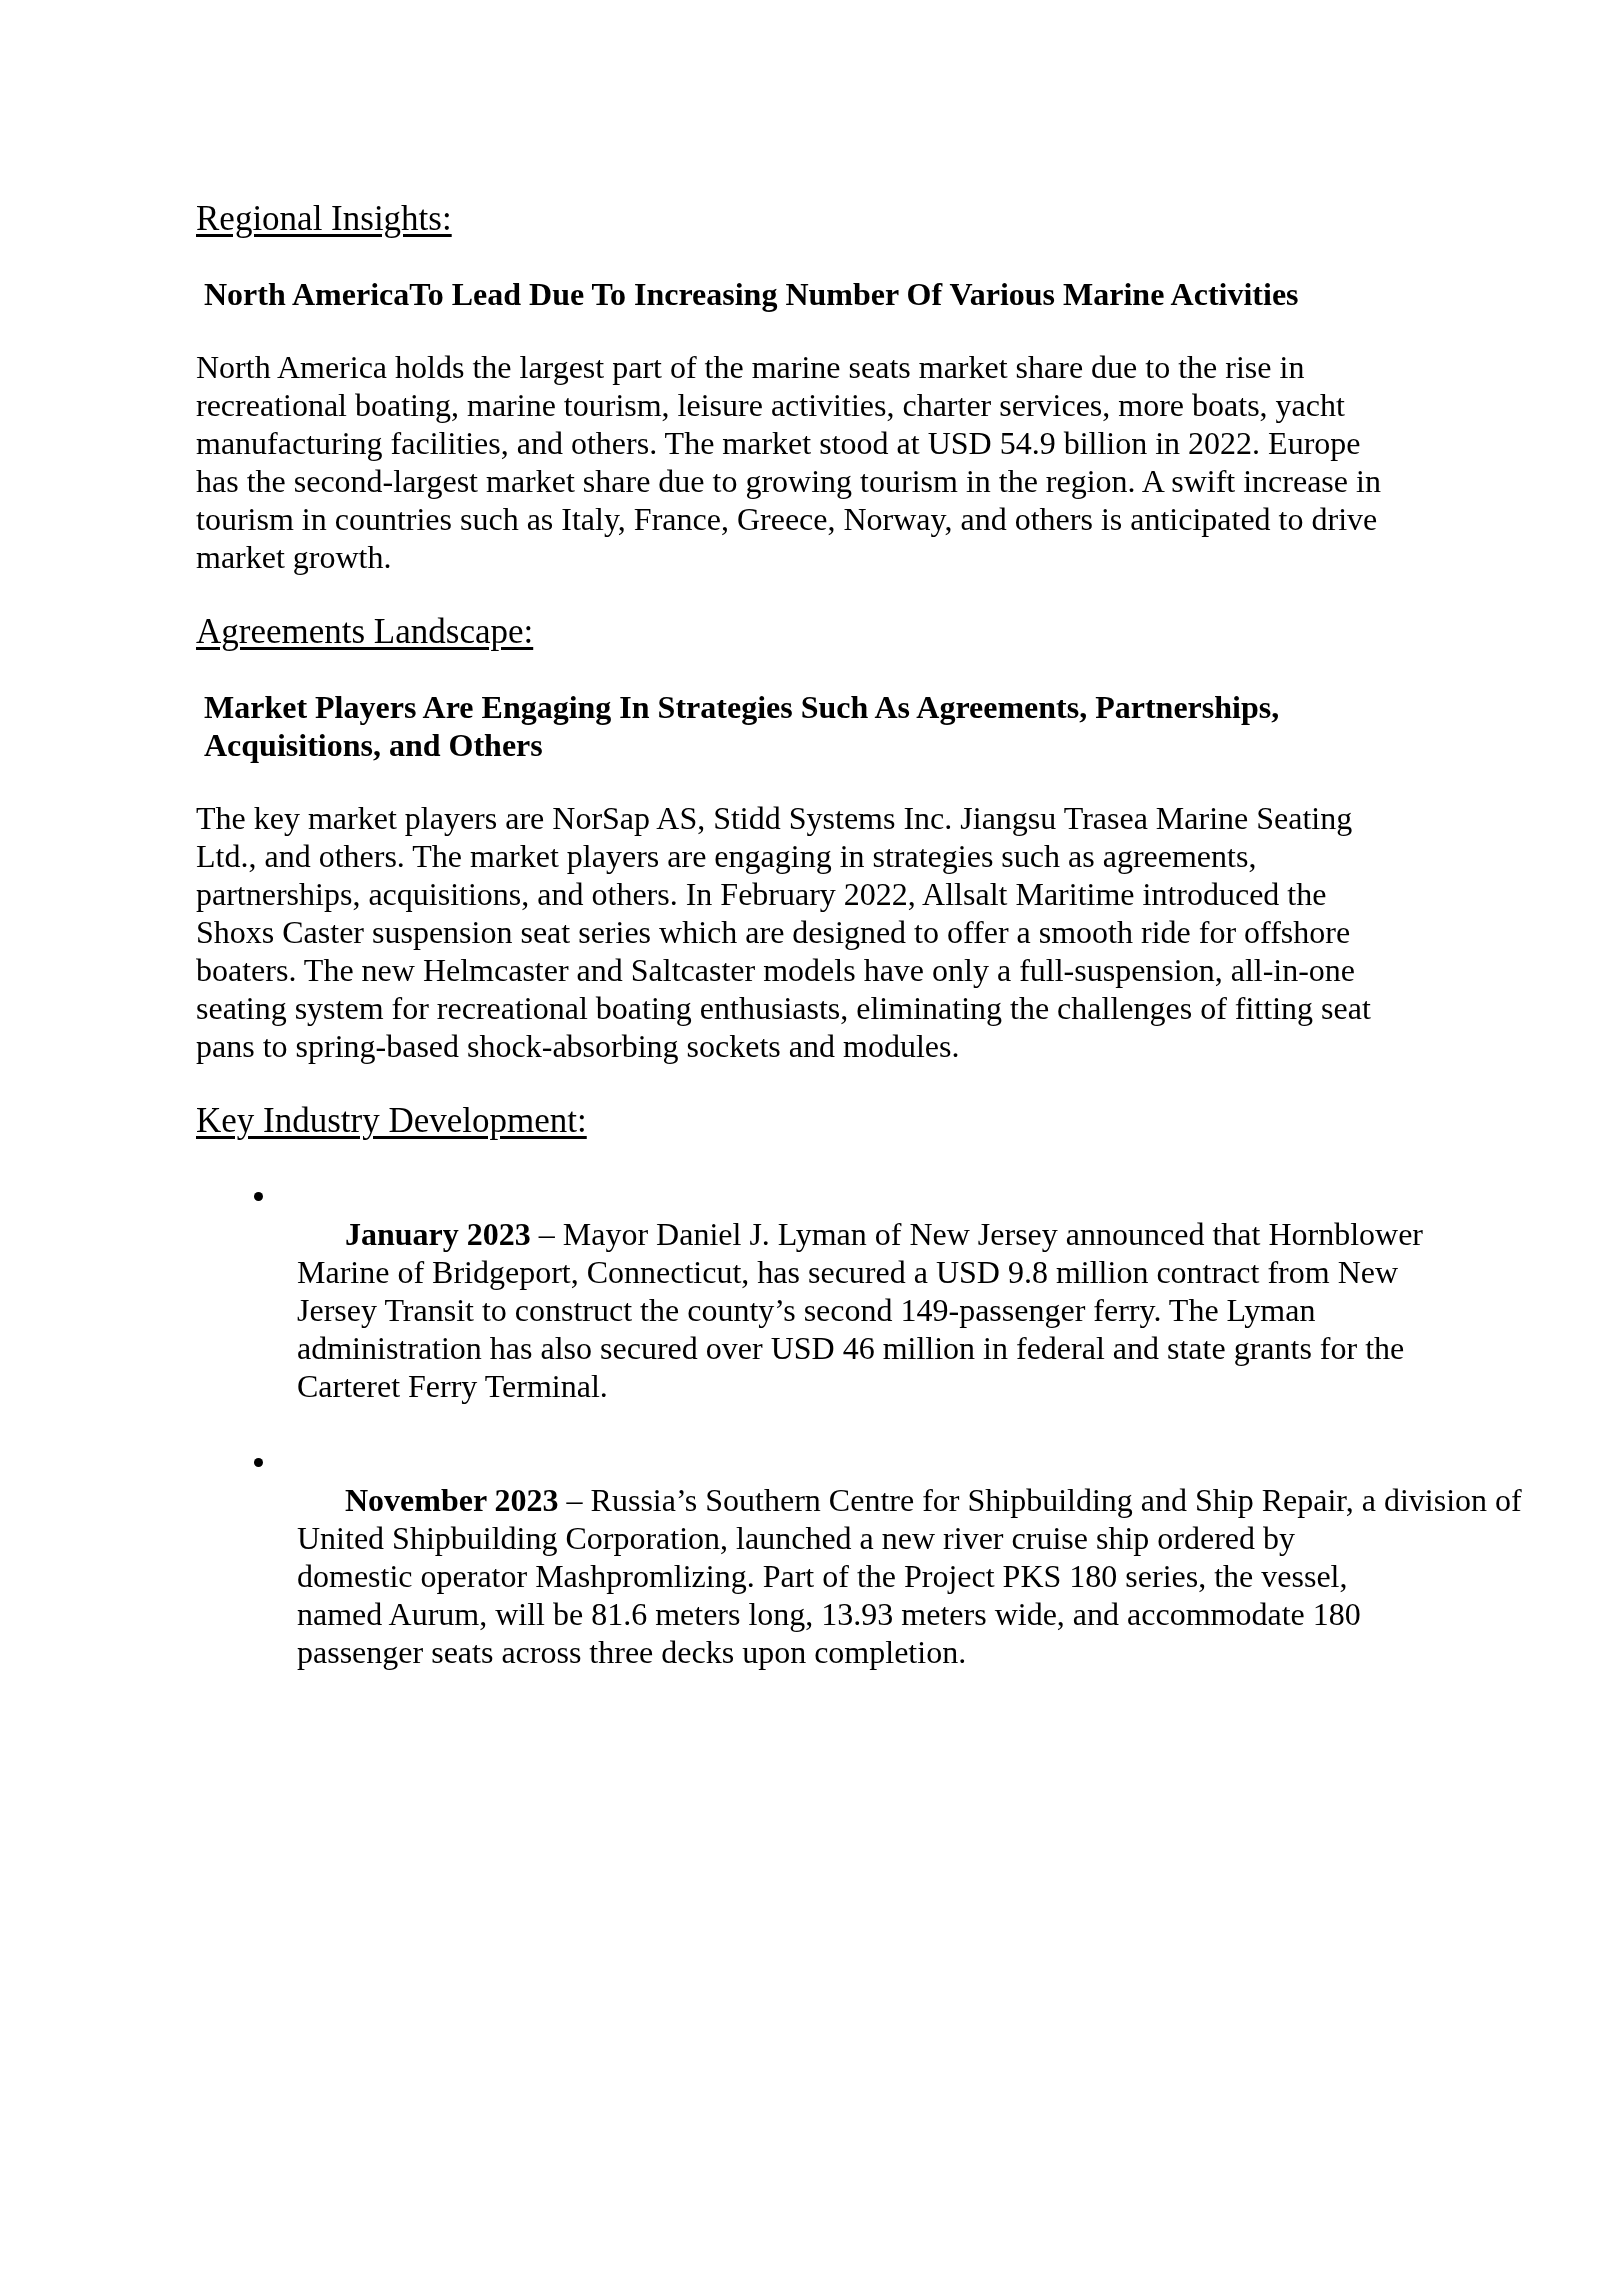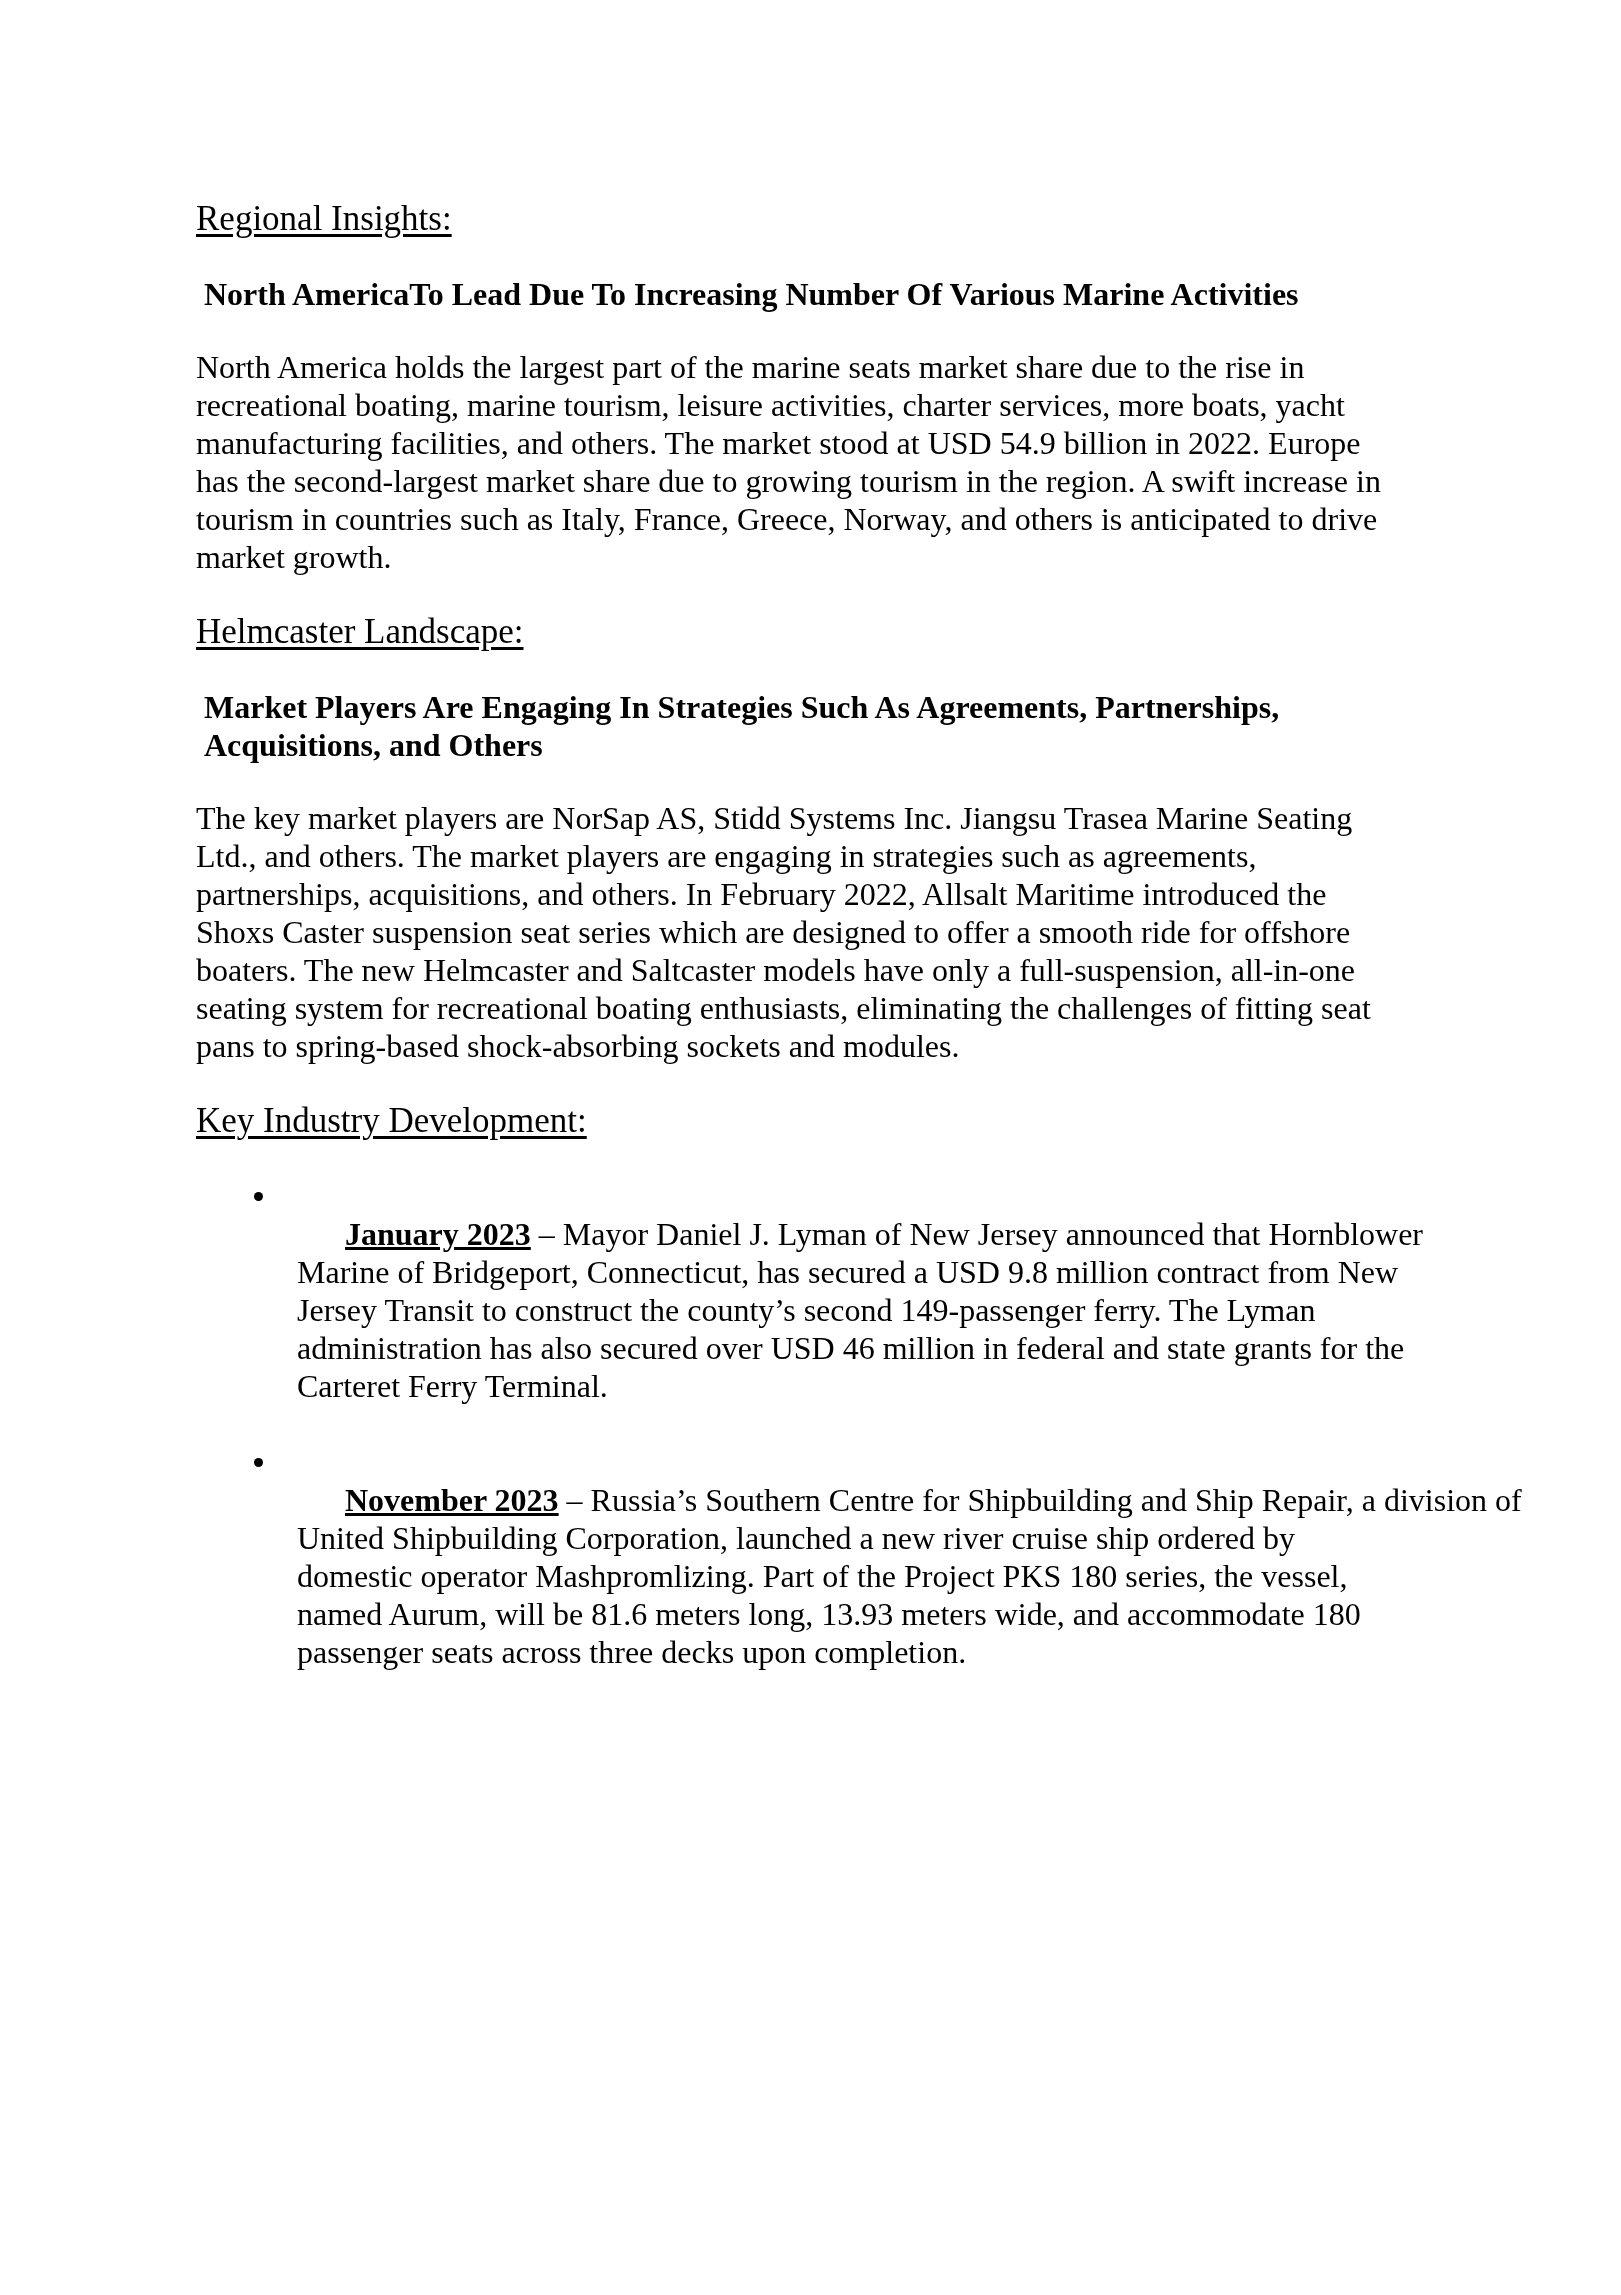--- a/index.html
+++ b/index.html
@@ -61,40 +61,39 @@
     position: absolute;
     left: 58px;
     top: 14.6px;
     width: 9px;
     height: 9px;
     border-radius: 50%;
     background: #000000;
   }
   .bold {
     font-weight: bold;
-    text-decoration: underline;
   }
 </style>
 </head>
 <body>
 
 <div class="page-content">
 
   <h2 class="section-heading">Regional Insights:</h2>
 
   <h3 class="sub-heading">North AmericaTo Lead Due To Increasing Number Of Various Marine Activities</h3>
 
   <p class="body-para">North America holds the largest part of the marine seats market share due to the rise in
 recreational boating, marine tourism, leisure activities, charter services, more boats, yacht
 manufacturing facilities, and others. The market stood at USD 54.9 billion in 2022. Europe
 has the second-largest market share due to growing tourism in the region. A swift increase in
 tourism in countries such as Italy, France, Greece, Norway, and others is anticipated to drive
 market growth.</p>
 
-  <h2 class="section-heading">Helmcaster Landscape:</h2>
+  <h2 class="section-heading">Agreements Landscape:</h2>
 
   <h3 class="sub-heading">Market Players Are Engaging In Strategies Such As Agreements, Partnerships,
 Acquisitions, and Others</h3>
 
   <p class="body-para">The key market players are NorSap AS, Stidd Systems Inc. Jiangsu Trasea Marine Seating
 Ltd., and others. The market players are engaging in strategies such as agreements,
 partnerships, acquisitions, and others. In February 2022, Allsalt Maritime introduced the
 Shoxs Caster suspension seat series which are designed to offer a smooth ride for offshore
 boaters. The new Helmcaster and Saltcaster models have only a full-suspension, all-in-one
 seating system for recreational boating enthusiasts, eliminating the challenges of fitting seat

